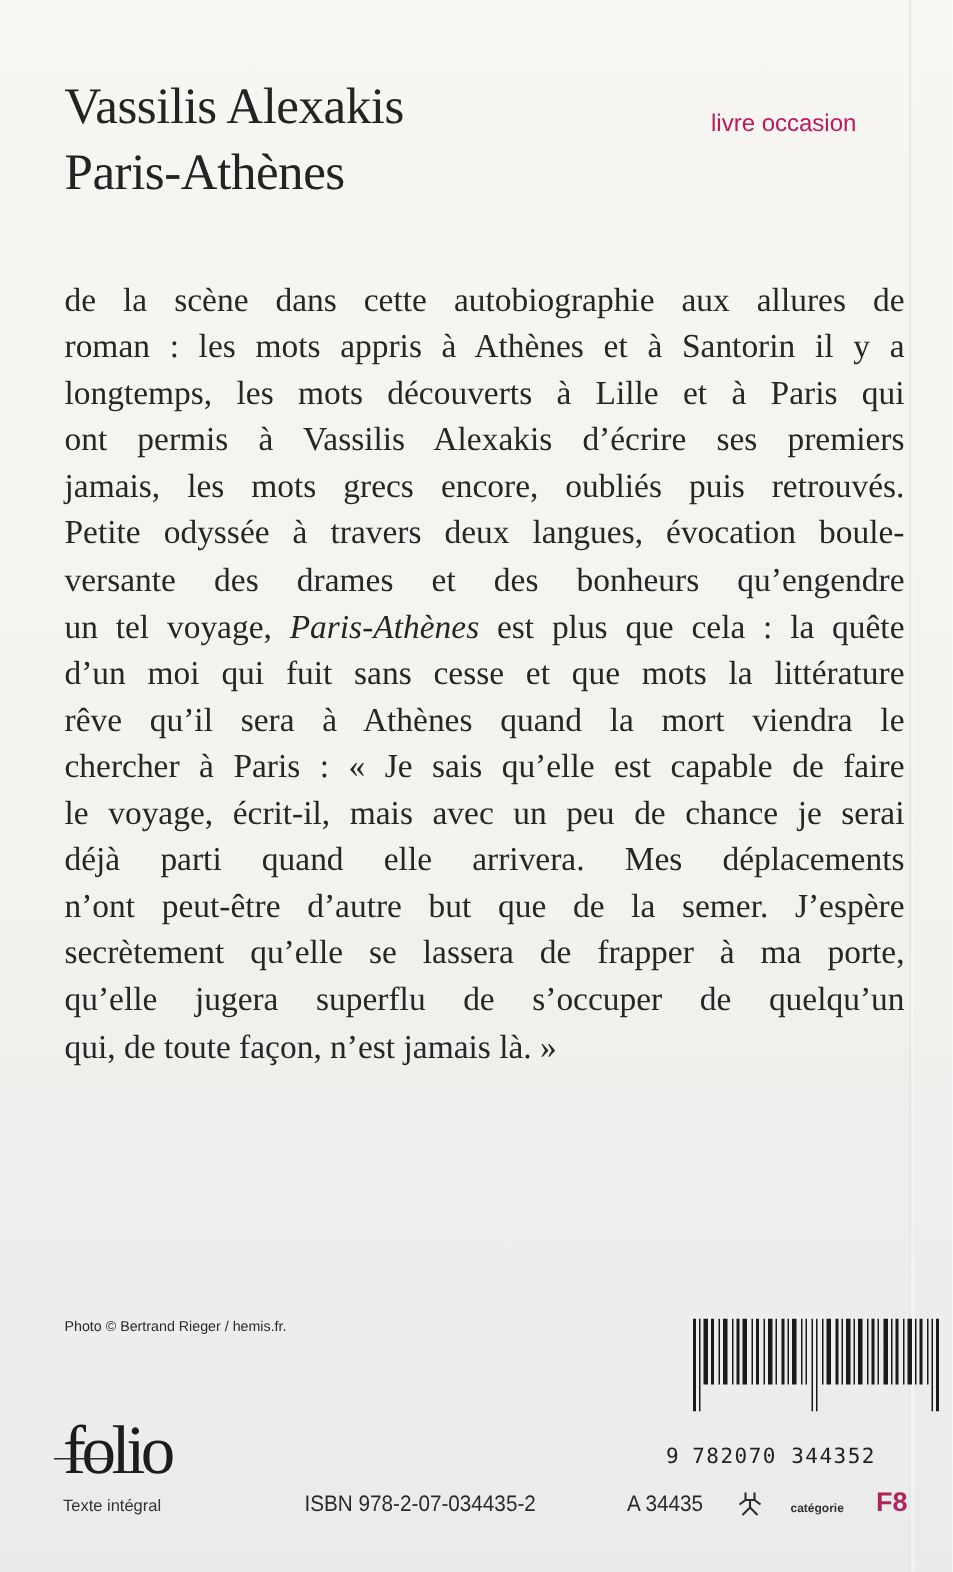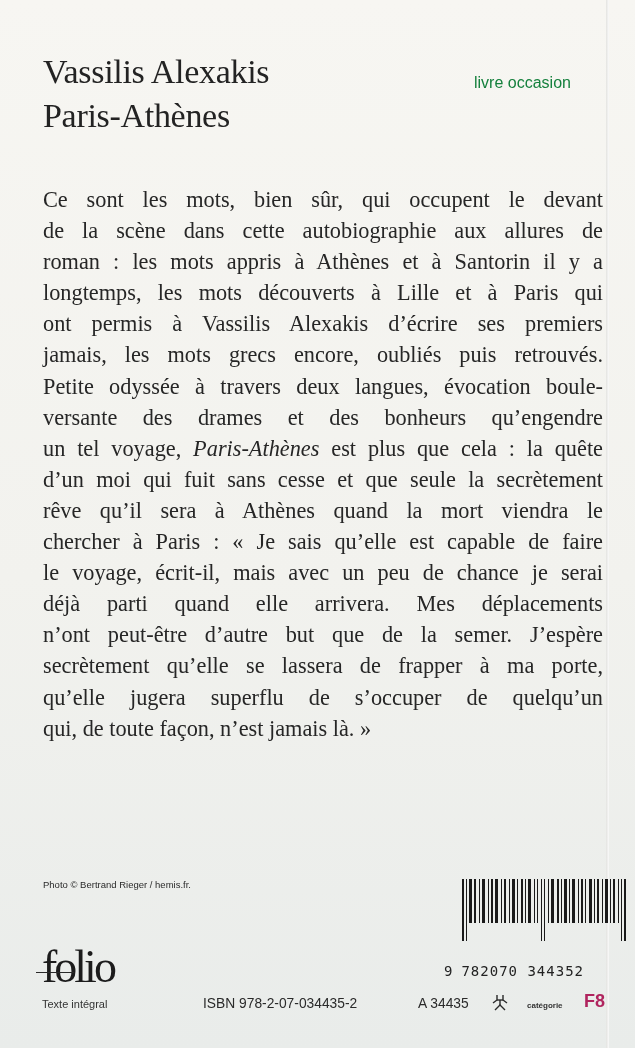--- a/index.html
+++ b/index.html
@@ -24,21 +24,21 @@
     }
     .book-title {
       position: absolute; left: 43px; top: 96px;
       font-family: "Liberation Serif", "DejaVu Serif", serif;
       font-size: 34px; line-height: 40px; color: #232323;
       letter-spacing: -0.3px;
     }
     .sticker {
       position: absolute; left: 474px; top: 74px;
       font-family: "Liberation Sans", "DejaVu Sans", sans-serif;
-      font-size: 16px; color: #15803d;
+      font-size: 16px; color: #be185d;
     }
     .blurb {
       position: absolute; left: 43px; top: 184px; width: 560px;
       font-family: "Liberation Serif", "DejaVu Serif", serif;
       font-size: 22.3px; line-height: 31.1px; color: #262626;
     }
     .blurb .line {
       display: block; white-space: nowrap; text-align: justify;
       text-align-last: justify;
     }
@@ -102,30 +102,29 @@
 <body>
 
 <div class="cover">
   <div class="edge-right"></div>
 
   <div class="author">Vassilis Alexakis</div>
   <div class="book-title">Paris-Athènes</div>
   <div class="sticker">livre occasion</div>
 
   <div class="blurb">
-    <span class="line">Ce sont les mots, bien sûr, qui occupent le devant</span>
     <span class="line">de la scène dans cette autobiographie aux allures de</span>
     <span class="line">roman : les mots appris à Athènes et à Santorin il y a</span>
     <span class="line">longtemps, les mots découverts à Lille et à Paris qui</span>
     <span class="line">ont permis à Vassilis Alexakis d’écrire ses premiers</span>
     <span class="line">jamais, les mots grecs encore, oubliés puis retrouvés.</span>
     <span class="line">Petite odyssée à travers deux langues, évocation boule-</span>
     <span class="line">versante des drames et des bonheurs qu’engendre</span>
     <span class="line"><span>un tel voyage,</span> <em>Paris-Athènes</em> <span>est plus que cela : la quête</span></span>
-    <span class="line">d’un moi qui fuit sans cesse et que seule la secrètement</span>
+    <span class="line">d’un moi qui fuit sans cesse et que mots la littérature</span>
     <span class="line">rêve qu’il sera à Athènes quand la mort viendra le</span>
     <span class="line">chercher à Paris : « Je sais qu’elle est capable de faire</span>
     <span class="line">le voyage, écrit-il, mais avec un peu de chance je serai</span>
     <span class="line">déjà parti quand elle arrivera. Mes déplacements</span>
     <span class="line">n’ont peut-être d’autre but que de la semer. J’espère</span>
     <span class="line">secrètement qu’elle se lassera de frapper à ma porte,</span>
     <span class="line">qu’elle jugera superflu de s’occuper de quelqu’un</span>
     <span class="line last">qui, de toute façon, n’est jamais là. »</span>
   </div>
 

